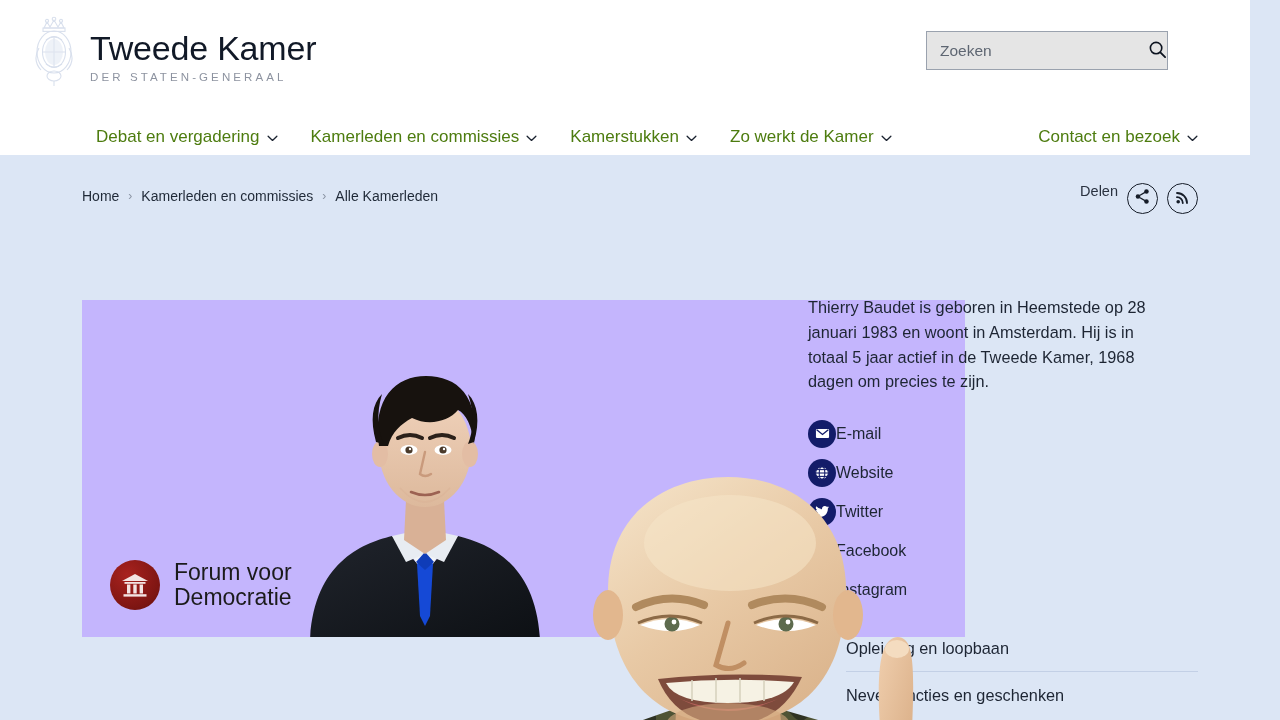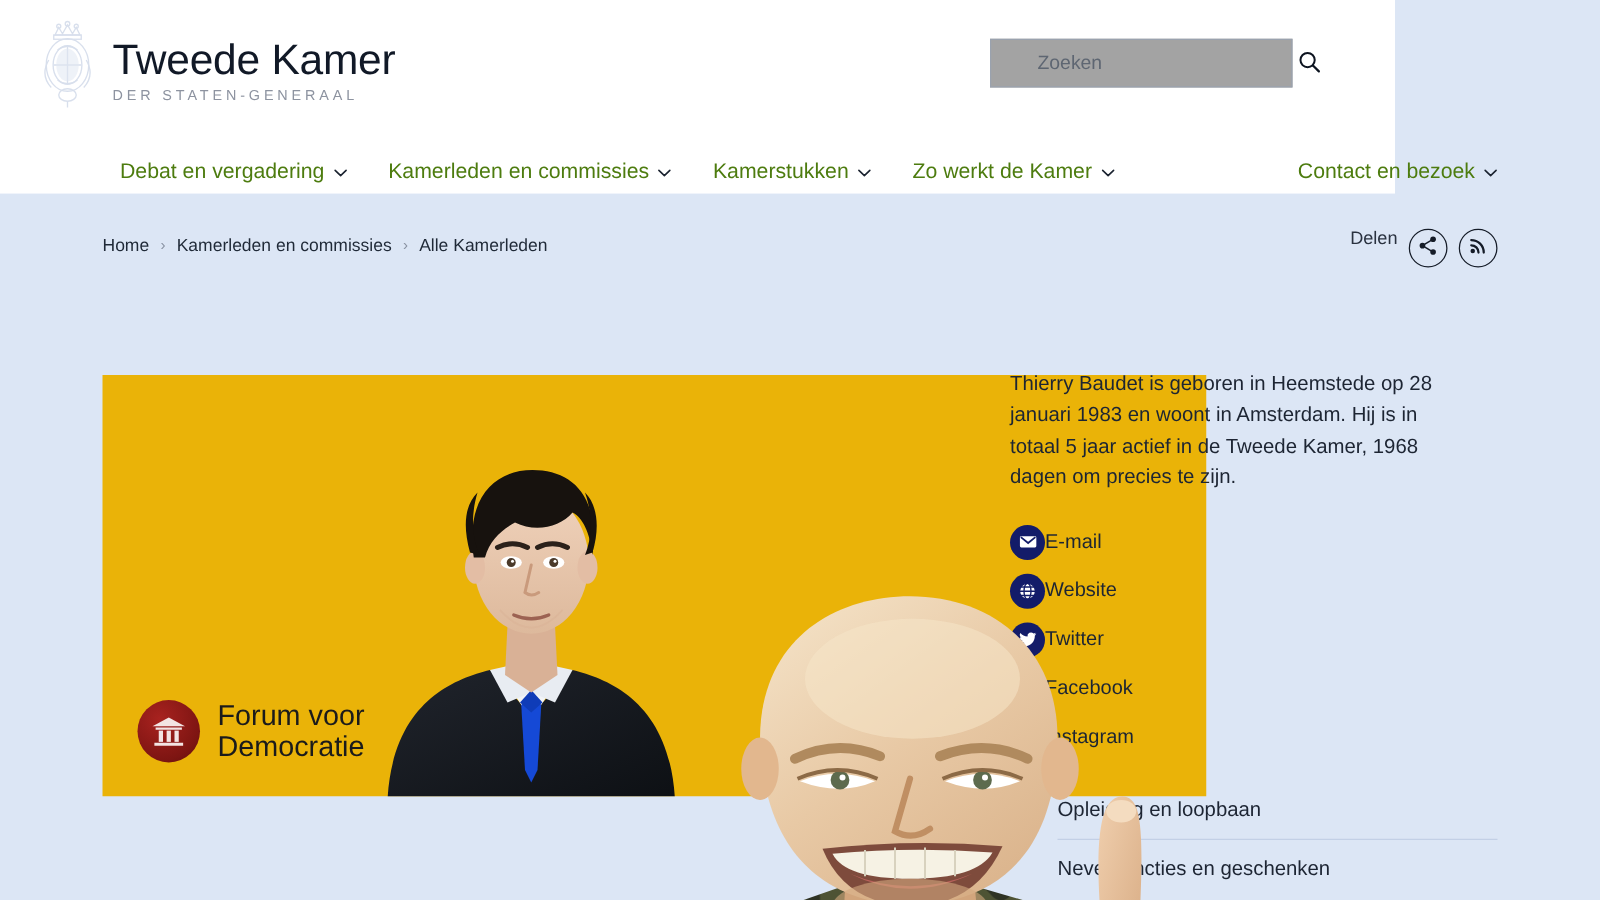--- a/index.html
+++ b/index.html
@@ -6,21 +6,21 @@
   html, body {
     width: 1280px; height: 720px;
     font-family: "Liberation Sans", sans-serif;
     background: #dce6f5;
     overflow: hidden;
   }
   #page { position: relative; width: 1280px; height: 720px; overflow: hidden; }
 
   
   .site-header {
-    position: absolute; left: 0; top: 0; width: 1116px; height: 155px;
+    position: absolute; left: 0; top: 0; width: 1250px; height: 155px;
     background: #ffffff;
   }
   .brand { position: absolute; left: 30px; top: 14px; display: flex; align-items: center; }
   .crest { width: 48px; height: 80px; position: relative; opacity: .55; }
   .crest svg { display: block; }
   .brand-text { margin-left: 12px; padding-top: 6px; }
   .brand-title {
     font-size: 34px; font-weight: 400; color: #111927; letter-spacing: -0.2px;
     line-height: 1.05; white-space: nowrap;
   }
@@ -28,22 +28,22 @@
     font-size: 11.5px; color: #8d93a0; letter-spacing: 3.1px;
     margin-top: 4px; white-space: nowrap;
   }
 
   .lang-link {
     position: absolute; right: 243px; top: 39px;
     font-size: 15.5px; color: #1b2330; text-decoration: none;
   }
   .search-box {
     position: absolute; right: 82px; top: 31px;
-    width: 242px; height: 39px; border: 1px solid #9aa2ae; background: #a3a3a3;
-    display: flex; align-items: center; padding-left: 24px;
+    width: 242px; height: 39px; border: 1px solid #9aa2ae; background: #e5e5e5;
+    display: flex; align-items: center;
   }
   .search-box input {
     flex: 1; border: 0; outline: 0; height: 100%;
     font-family: "Liberation Sans", sans-serif; font-size: 15.5px;
     color: #2a3240; padding: 0 8px 0 13px; background: transparent;
   }
   .search-box input::placeholder { color: #5e6672; }
   .search-btn {
     width: 40px; height: 100%; border: 0; background: transparent; cursor: pointer;
     display: flex; align-items: center; justify-content: center;
@@ -88,21 +88,21 @@
   }
 
   .page-title {
     position: absolute; left: 82px; top: 89px;
     font-size: 31px; font-weight: bold; color: #10173a; letter-spacing: -0.2px;
   }
 
   
   .photo-card {
     position: absolute; left: 82px; top: 145px;
-    width: 883px; height: 337px; background: #eab308; overflow: hidden;
+    width: 883px; height: 337px; background: #c4b5fd; overflow: hidden;
   }
   .photo-inner { position: absolute; inset: 0; }
 
   
   .portrait { position: absolute; left: 218px; top: 40px; width: 250px; height: 300px; }
 
   .fvd-logo {
     position: absolute; left: 28px; bottom: 26px;
     display: flex; align-items: center; gap: 14px;
   }

